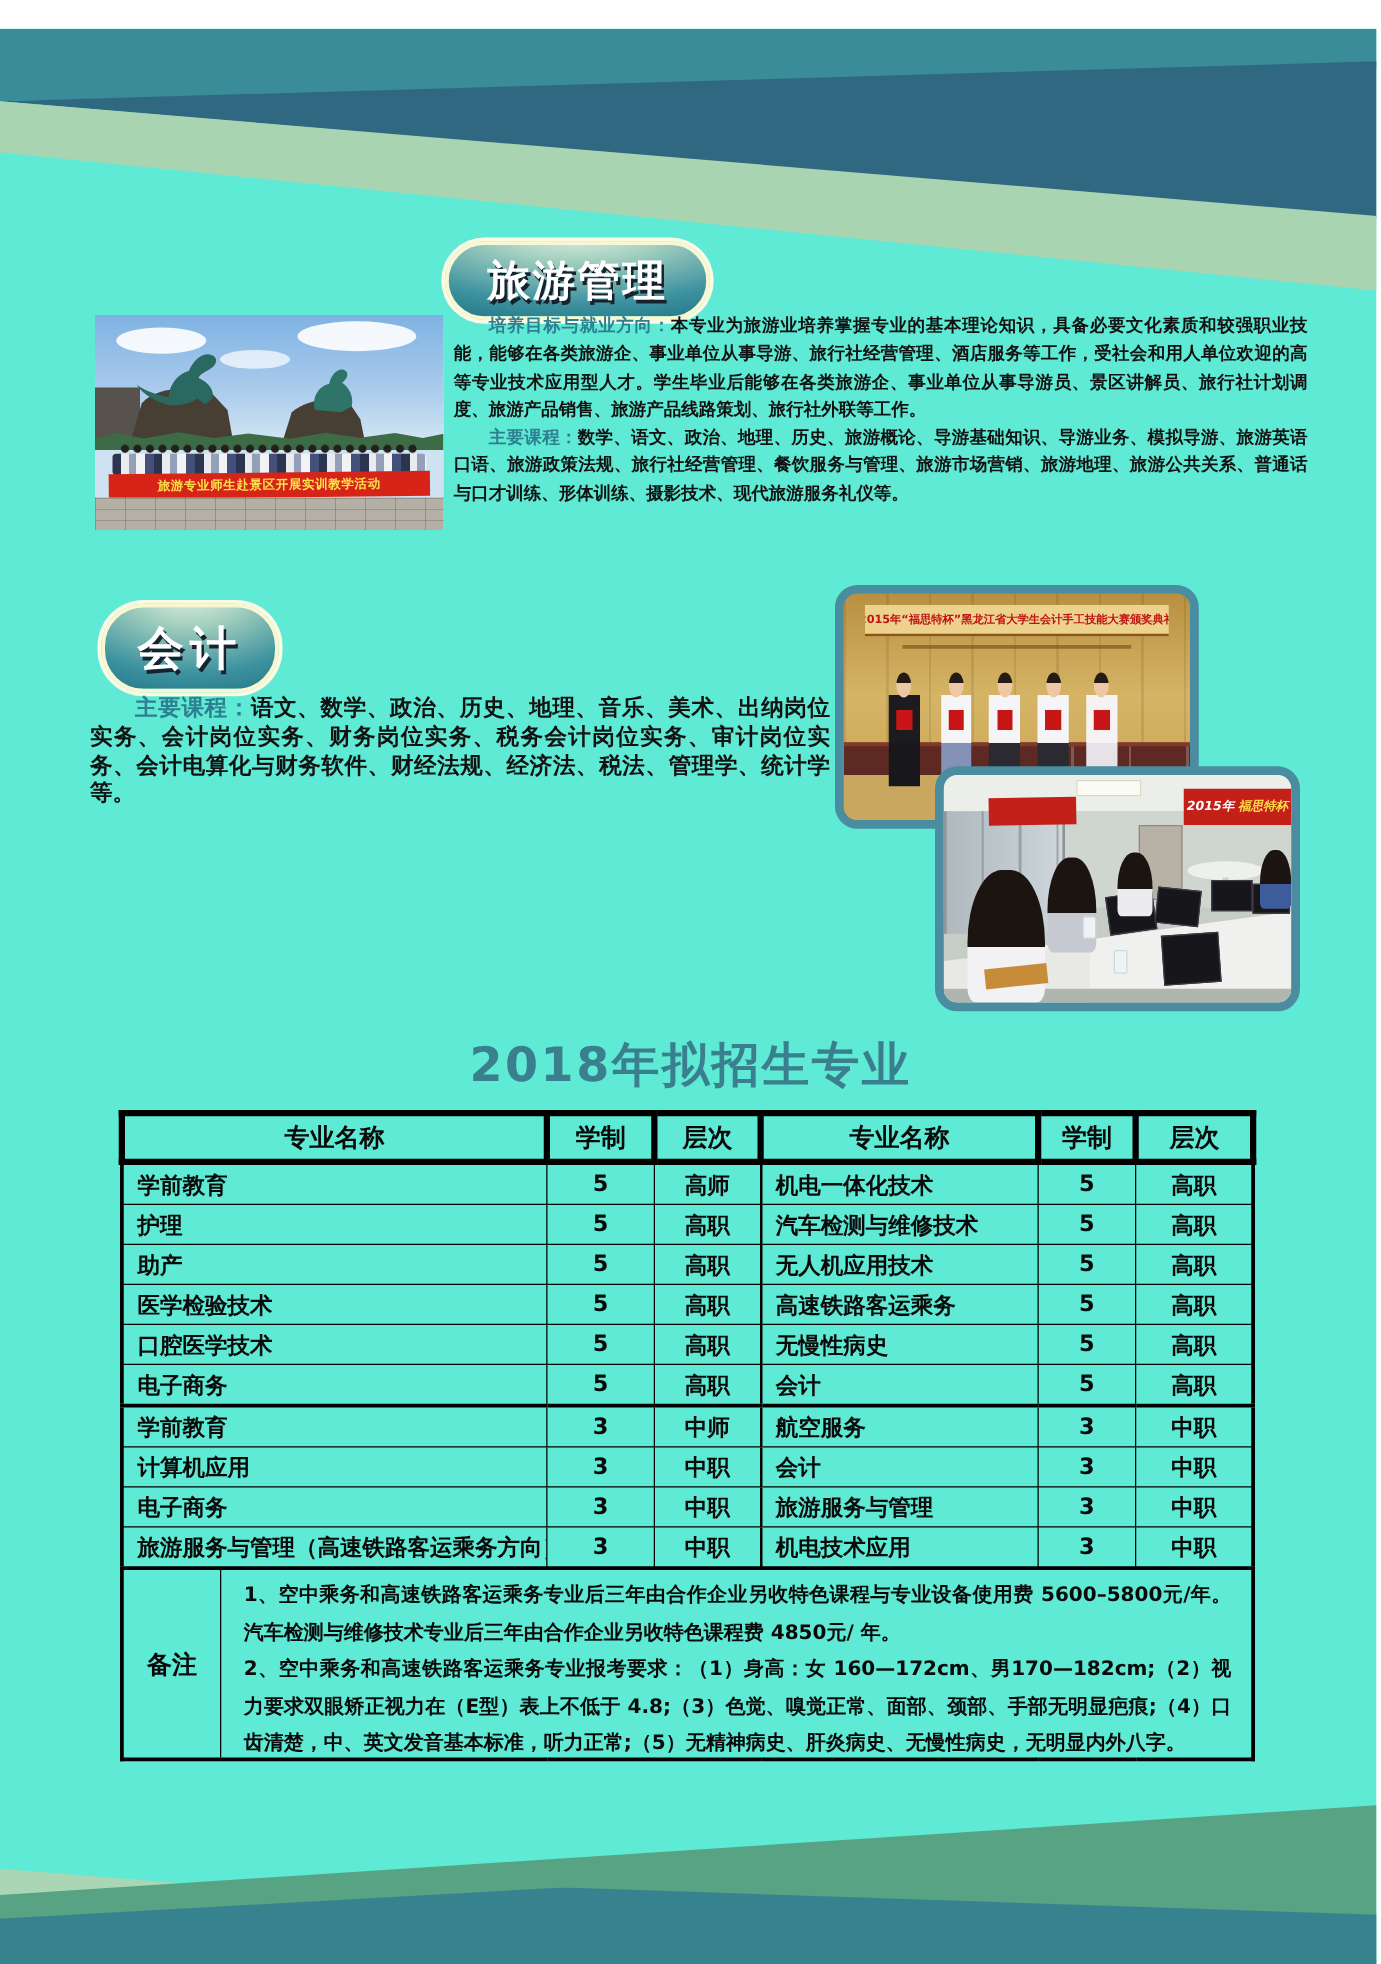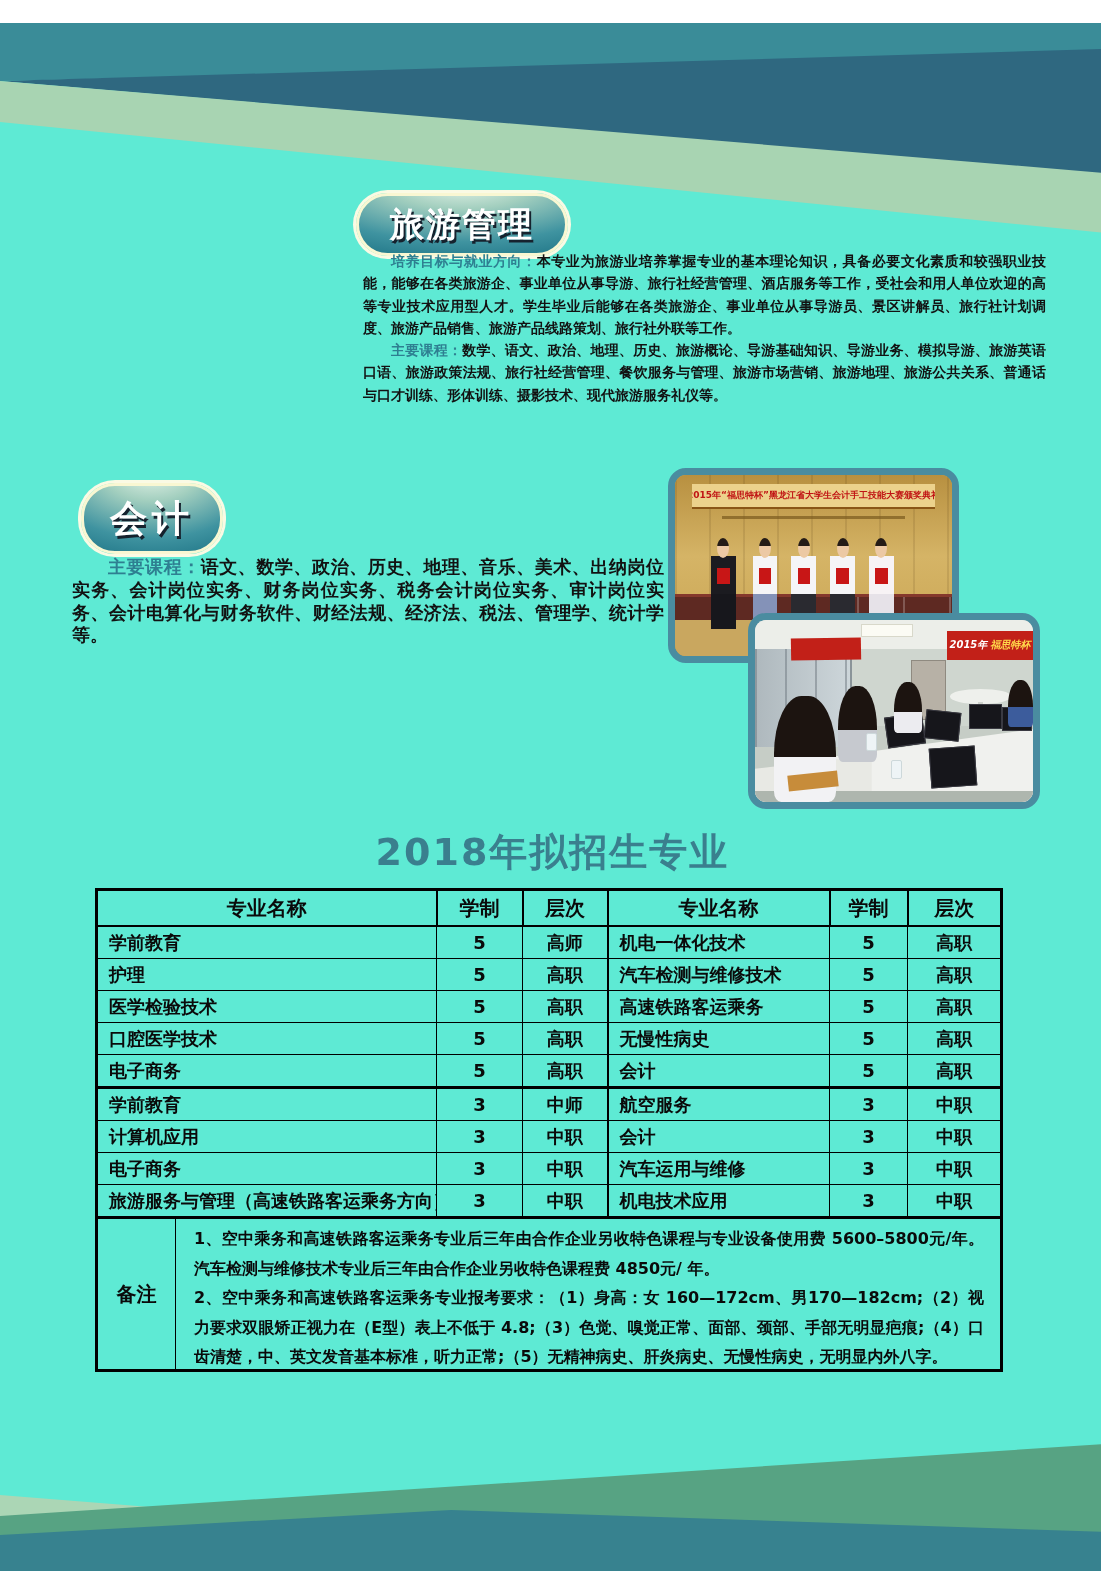--- a/index.html
+++ b/index.html
@@ -125,21 +125,21 @@
   .pl-bottle { background:#eef4f6; border-radius:2px; width:3%; height:9%; border:1px solid #cdd8da; }
   .pl-b1 { left:40%; top:62%; } .pl-b2 { left:49%; top:77%; }
   .pl-folder { left:12%; top:84%; width:18%; height:9%; background:#c78c3a; transform:rotate(-6deg); }
 
   
   .enroll-title { position:absolute; top:804px; left:0; width:1105px; text-align:center;
                   font-size:38px; font-weight:800; color:#3A7F8E; letter-spacing:2px; }
   .enroll-table { position:absolute; left:95px; top:865px; width:905px;
                   border-collapse:collapse; table-layout:fixed; border:3px solid #000;
                   color:#0a0a0a; }
-  .enroll-table th { border:2px solid #000000; height:34px; font-size:20px; font-weight:700; text-align:center; padding:0; }
+  .enroll-table th { border:5px solid #000000; height:34px; font-size:20px; font-weight:700; text-align:center; padding:0; }
   .enroll-table td { border:1px solid #000; height:31px; font-size:18px; font-weight:600; padding:0; overflow:hidden; }
   .enroll-table td.t-name { text-align:left; padding-left:11px; white-space:nowrap; }
   .enroll-table td.t-center { text-align:center; }
   .enroll-table .mid { border-left:2px solid #000; }
   .enroll-table tr.section-start td { border-top:3px solid #000; }
   .enroll-table tr.remarks-row td { border-top:3px solid #000; height:150px; padding:0; }
   .remarks { display:flex; height:150px; }
   .remark-label { flex:0 0 77px; border-right:1px solid #000; display:flex; align-items:center; justify-content:center;
                   font-size:20px; font-weight:700; }
   .remark-content { flex:1; padding:5px 16px 4px 18px; font-size:16px; line-height:29.5px;
@@ -152,20 +152,40 @@
 <div class="page">
 
   <div class="decor decor-top decor-top-teal"></div>
   <div class="decor decor-top decor-top-blue"></div>
   <div class="decor decor-top decor-top-green"></div>
 
   <div class="badge badge-tourism">
     <span>旅游管理</span>
   </div>
 
+  <div class="photo photo-tourism">
+    <div class="pt-sky"></div>
+    <div class="pt-cloud c1"></div>
+    <div class="pt-cloud c2"></div>
+    <div class="pt-cloud c3"></div>
+    <div class="pt-wall"></div>
+    <svg class="pt-dinos" viewBox="0 0 280 90" preserveAspectRatio="none">
+      <path d="M8,86 L18,54 C32,40 64,38 84,46 L98,60 L103,86 Z" fill="#473f33"></path>
+      <path d="M150,86 L158,62 C172,50 198,48 212,54 L222,68 L226,86 Z" fill="#473f33"></path>
+      <path d="M44,56 C40,40 52,28 62,26 C66,16 76,9 83,12 C90,14 88,21 82,24 C77,27 73,28 71,32 C80,36 86,42 84,50 L77,55 L70,50 C64,54 56,56 44,56 Z M46,56 C32,54 20,47 13,38 C24,45 37,48 48,50 Z" fill="#2a6862"></path>
+      <path d="M180,60 C176,48 184,39 193,37 C195,28 202,23 207,25 C212,27 210,33 205,36 C212,41 216,48 214,57 L204,62 Z" fill="#2f7468"></path>
+    </svg>
+    <div class="pt-trees"></div>
+    <div class="pt-crowd-heads"></div>
+    <div class="pt-crowd"></div>
+    <div class="pt-banner">
+      <span>旅游专业师生赴景区开展实训教学活动</span>
+    </div>
+    <div class="pt-ground"></div>
+  </div>
 
   <div class="text-block tourism-text">
     <p><span class="lbl">培养目标与就业方向：</span><span>本专业为旅游业培养掌握专业的基本理论知识，具备必要文化素质和较强职业技能，能够在各类旅游企、事业单位从事导游、旅行社经营管理、酒店服务等工作，受社会和用人单位欢迎的高等专业技术应用型人才。学生毕业后能够在各类旅游企、事业单位从事导游员、景区讲解员、旅行社计划调度、旅游产品销售、旅游产品线路策划、旅行社外联等工作。</span></p>
     <p><span class="lbl">主要课程：</span><span>数学、语文、政治、地理、历史、旅游概论、导游基础知识、导游业务、模拟导游、旅游英语口语、旅游政策法规、旅行社经营管理、餐饮服务与管理、旅游市场营销、旅游地理、旅游公共关系、普通话与口才训练、形体训练、摄影技术、现代旅游服务礼仪等。</span></p>
   </div>
 
   <div class="badge badge-accounting">
     <span>会计</span>
   </div>
 
@@ -249,20 +269,28 @@
       </tr>
       <tr>
         <td class="t-name">护理</td>
         <td class="t-center">5</td>
         <td class="t-center">高职</td>
         <td class="t-name mid">汽车检测与维修技术</td>
         <td class="t-center">5</td>
         <td class="t-center">高职</td>
       </tr>
       <tr>
+        <td class="t-name">助产</td>
+        <td class="t-center">5</td>
+        <td class="t-center">高职</td>
+        <td class="t-name mid">无人机应用技术</td>
+        <td class="t-center">5</td>
+        <td class="t-center">高职</td>
+      </tr>
+      <tr>
         <td class="t-name">医学检验技术</td>
         <td class="t-center">5</td>
         <td class="t-center">高职</td>
         <td class="t-name mid">高速铁路客运乘务</td>
         <td class="t-center">5</td>
         <td class="t-center">高职</td>
       </tr>
       <tr>
         <td class="t-name">口腔医学技术</td>
         <td class="t-center">5</td>
@@ -292,21 +320,21 @@
         <td class="t-center">3</td>
         <td class="t-center">中职</td>
         <td class="t-name mid">会计</td>
         <td class="t-center">3</td>
         <td class="t-center">中职</td>
       </tr>
       <tr>
         <td class="t-name">电子商务</td>
         <td class="t-center">3</td>
         <td class="t-center">中职</td>
-        <td class="t-name mid">汽车运用与维修</td>
+        <td class="t-name mid">旅游服务与管理</td>
         <td class="t-center">3</td>
         <td class="t-center">中职</td>
       </tr>
       <tr>
         <td class="t-name">旅游服务与管理（高速铁路客运乘务方向）</td>
         <td class="t-center">3</td>
         <td class="t-center">中职</td>
         <td class="t-name mid">机电技术应用</td>
         <td class="t-center">3</td>
         <td class="t-center">中职</td>

